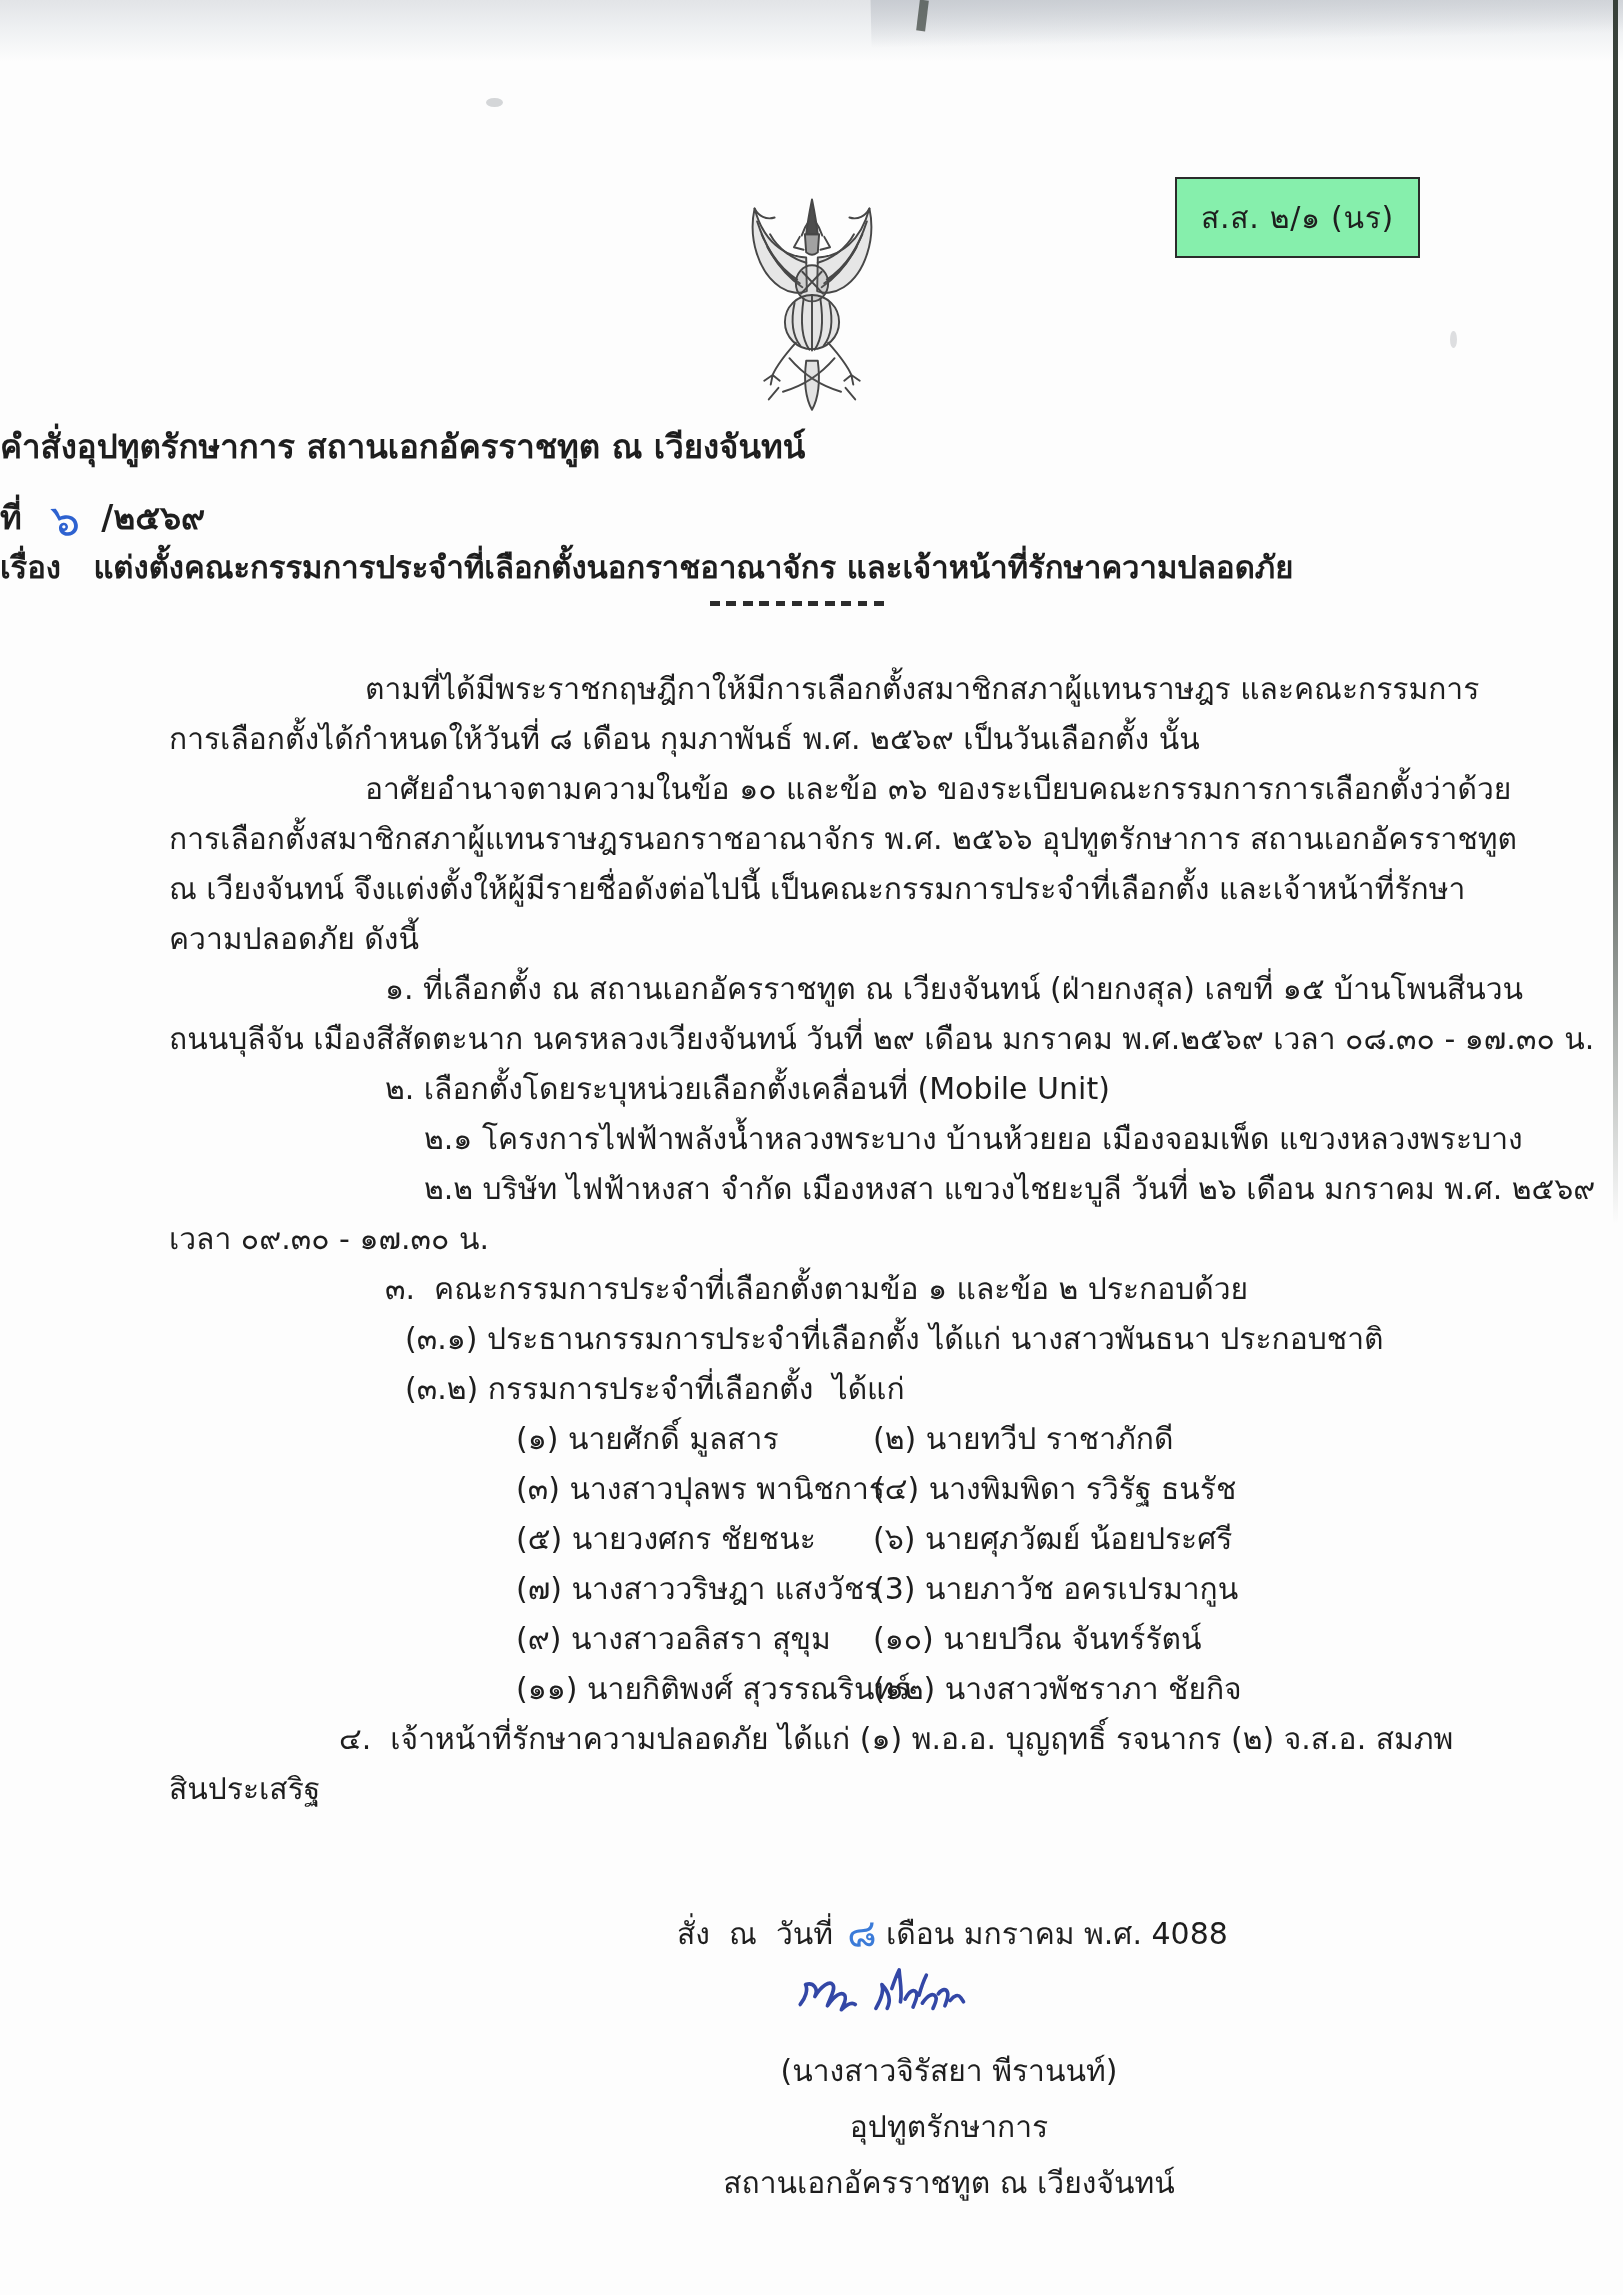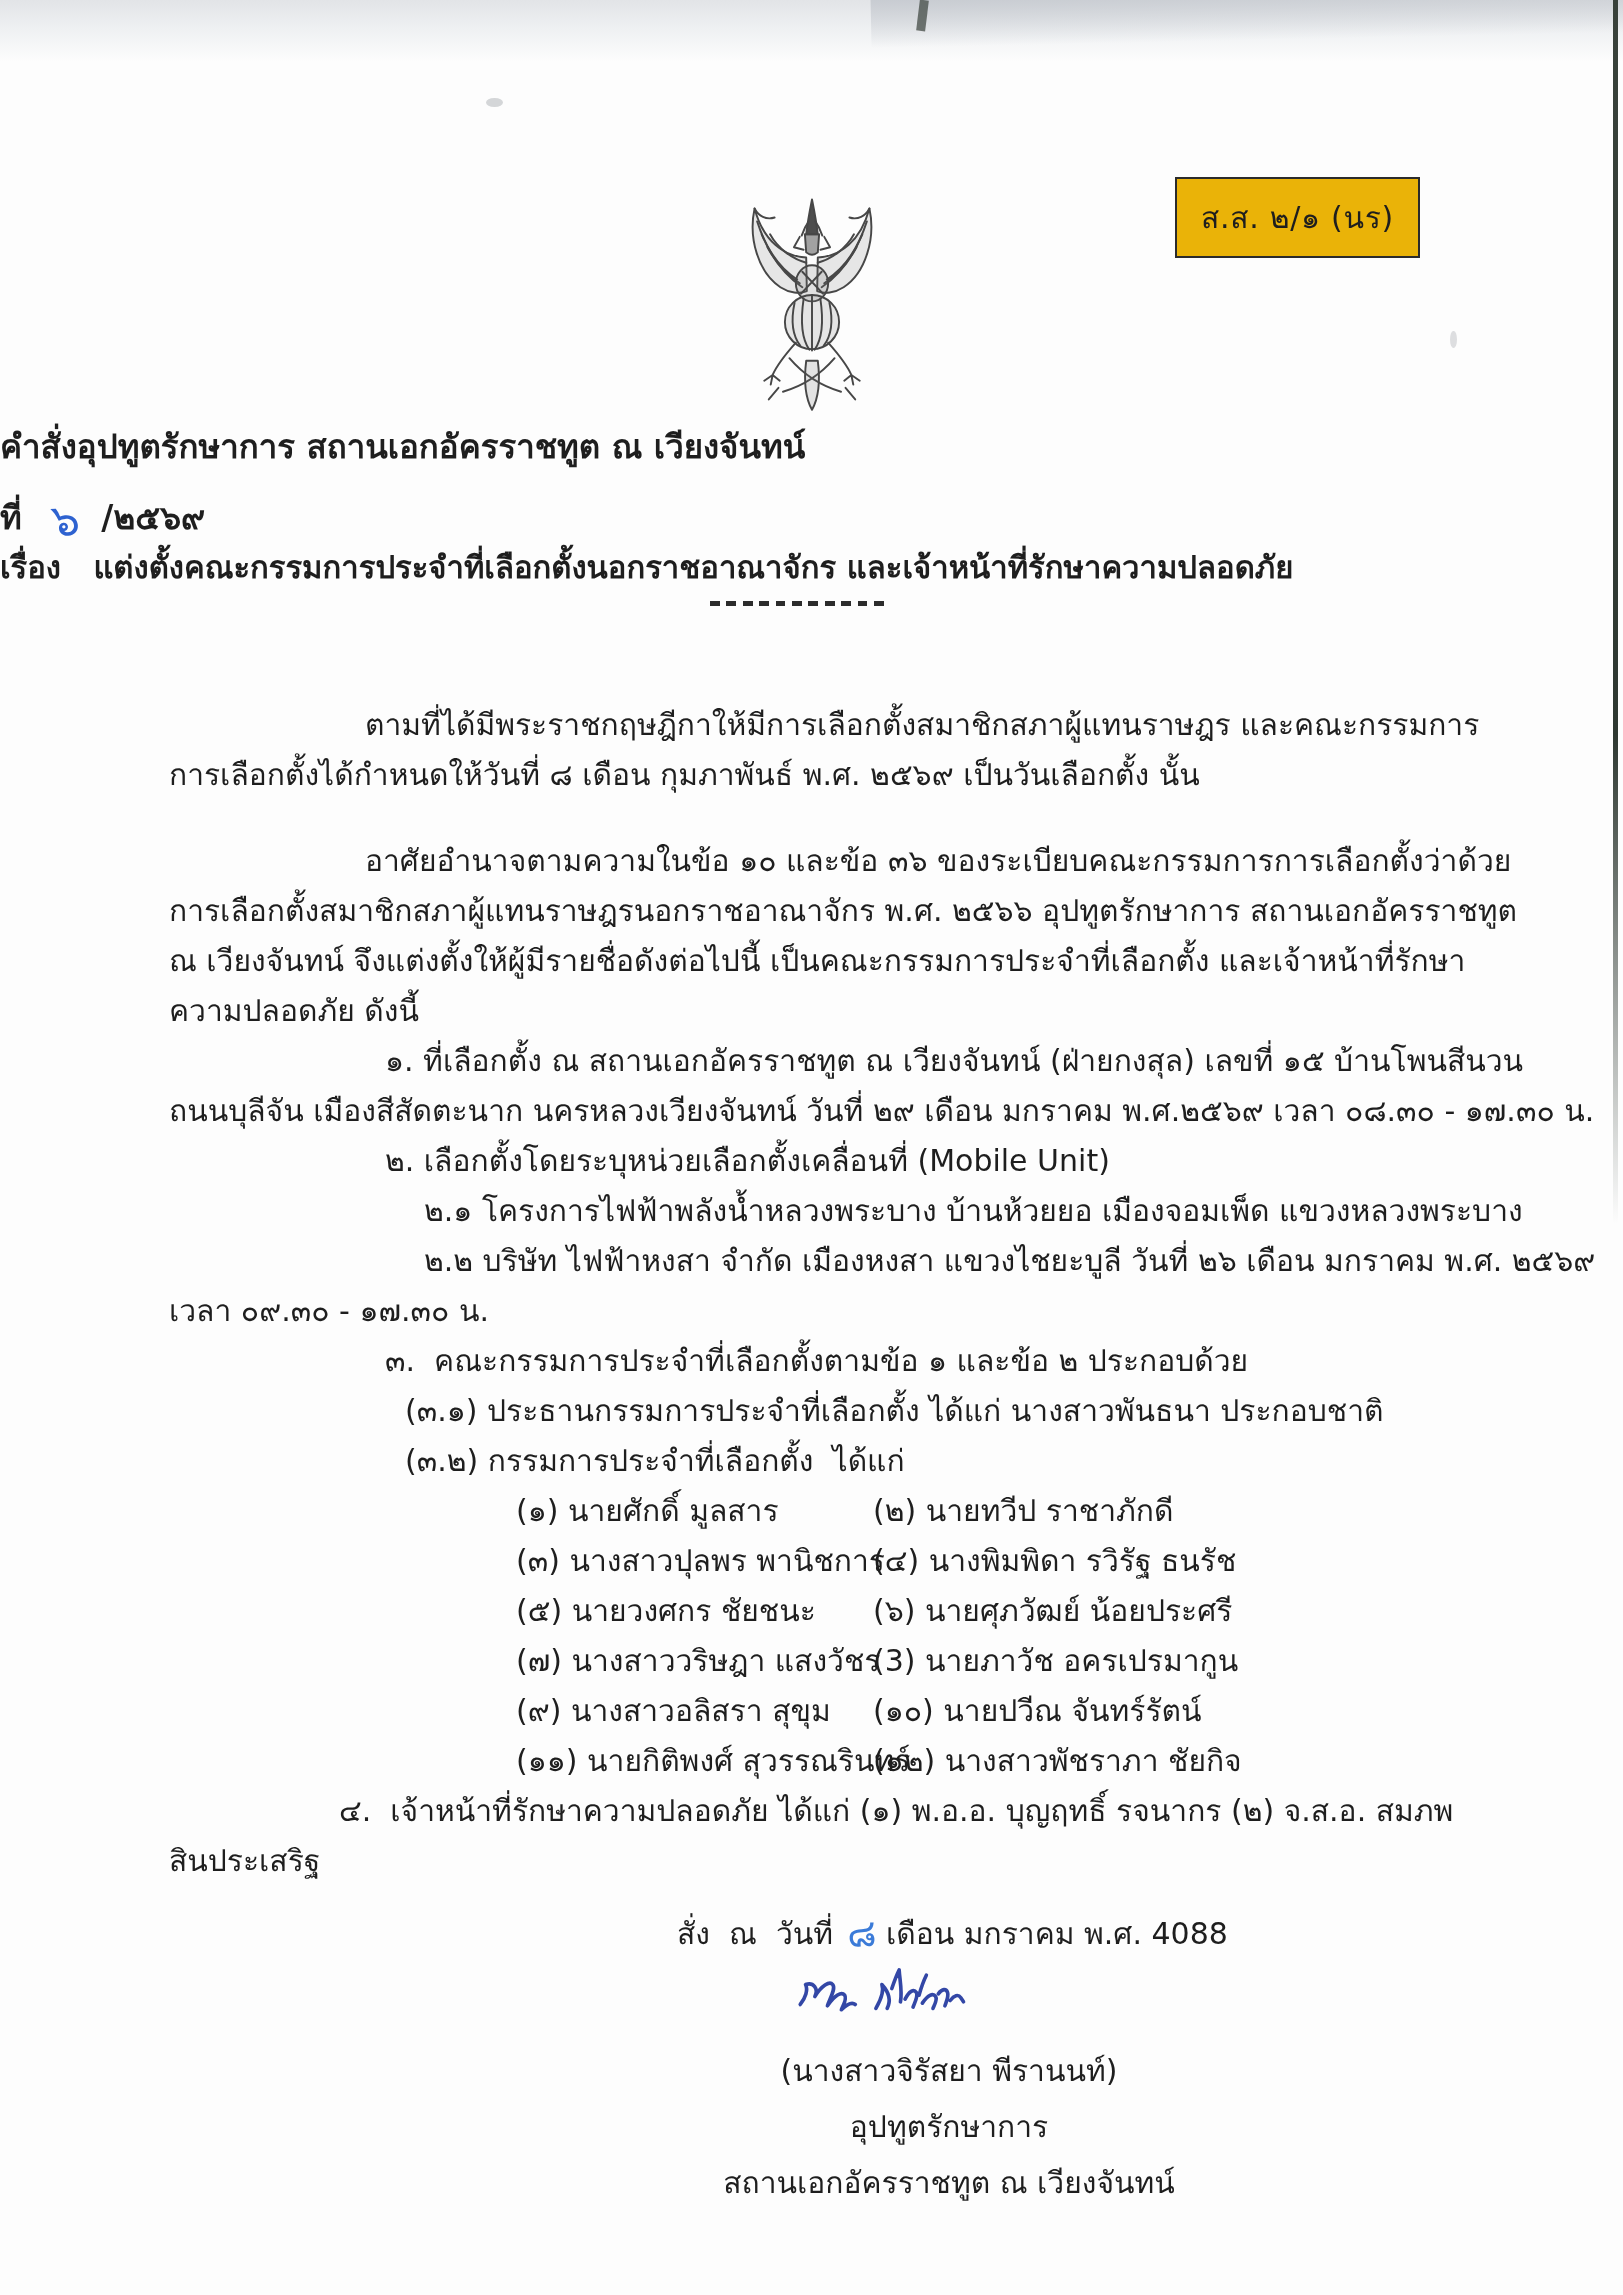--- a/index.html
+++ b/index.html
@@ -21,36 +21,36 @@
     background:linear-gradient(#39423b 0%,#2e3831 60%,rgba(46,56,49,0) 100%);}
   .scan-top-mark{position:absolute;left:918px;top:0;width:8.5px;height:31px;
     background:#434b46;transform:rotate(7deg);opacity:.75;}
   .scan-speck-a{position:absolute;left:486px;top:98px;width:17px;height:9.2px;
     background:#b9bcc0;border-radius:50%;opacity:.6;}
   .scan-speck-b{position:absolute;left:1450px;top:331px;width:6.5px;height:17px;
     background:#c2c5c9;border-radius:50%;opacity:.55;}
   
   .form-code-box{position:absolute;left:1175px;top:177px;width:241px;height:77px;
     border:2.6px solid #2b2b2b;display:flex;align-items:center;justify-content:center;
-    font-size:30px;letter-spacing:0.7px;background:#eab308;}
+    font-size:30px;letter-spacing:0.7px;background:#86efac;}
   
   .garuda{position:absolute;left:712px;top:194px;width:200px;height:229px;}
   
   .h-center{position:absolute;left:0;width:1623px;white-space:pre;}
   .doc-title{top:420px;font-size:33px;font-weight:bold;}
   .doc-no-line{top:477px;font-size:33px;font-weight:bold;}
   .doc-no-hand{display:inline-block;color:#2e62d0;font-size:45px;font-weight:normal;
     transform:translateY(6.5px) rotate(-5deg);margin:0 22px 0 29px;}
   .doc-subject{top:542px;font-size:31px;font-weight:bold;}
   .subject-divider{position:absolute;left:710px;top:601px;width:175px;height:4.6px;
     background:repeating-linear-gradient(90deg,#2c2c2c 0 9.8px,rgba(0,0,0,0) 9.8px 16.4px);}
   
   .body-block{position:absolute;left:169px;top:664px;width:1368px;font-size:30px;}
   .ln{height:50px;line-height:50px;white-space:pre;}
-  .ind-p {padding-left:196px;margin-top:36px;}
+  .ind-p {padding-left:196px;}
   .ind-1 {padding-left:216px;}
   .ind-2 {padding-left:255px;}
   .ind-15{padding-left:236px;}
   .ind-4 {padding-left:170px;}
   .names-grid{display:grid;grid-template-columns:357px auto;margin-left:347px;}
   .names-grid .cell{height:50px;line-height:50px;white-space:pre;}
   
   .issued-line{position:absolute;left:677px;top:1906px;font-size:30px;line-height:50px;white-space:pre;}
   .issued-day-hand{display:inline-block;color:#3b7bd8;font-size:38px;
     transform:translateY(2.6px) rotate(-3deg);margin:0 9.2px 0 14.4px;}

